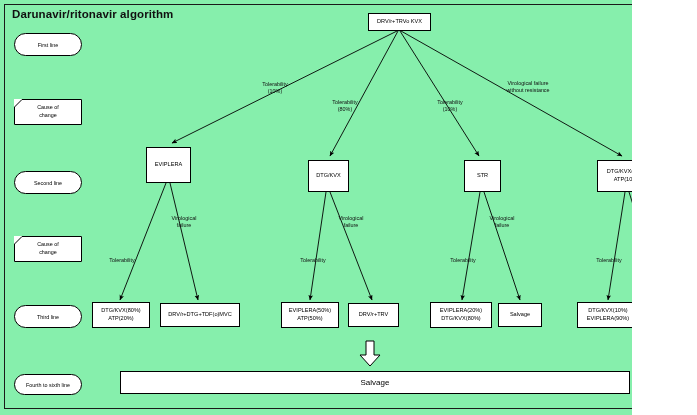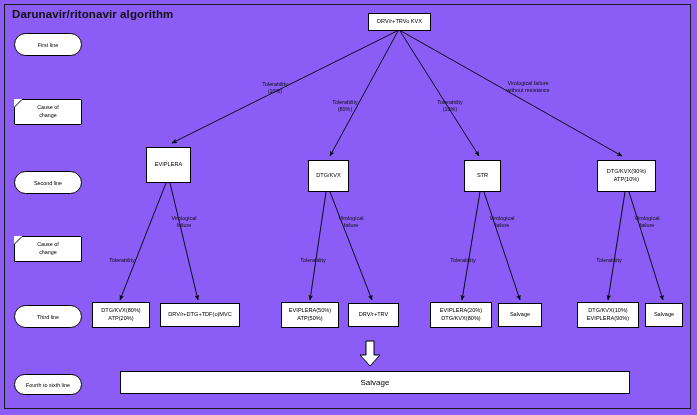--- a/index.html
+++ b/index.html
@@ -5,23 +5,23 @@
   html, body {
     margin: 0;
     padding: 0;
     background: #ffffff;
   }
   body {
     font-family: "Liberation Sans", sans-serif;
   }
   #canvas {
     position: relative;
-    width: 697px;
+    width: 632px;
     height: 415px;
-    background: #8b5cf6;
+    background: #86efac;
     overflow: hidden;
   }
   
   #frame {
     position: absolute;
     left: 4px;
     top: 4px;
     width: 687px;
     height: 405px;
     border: 1px solid #1a1a1a;

